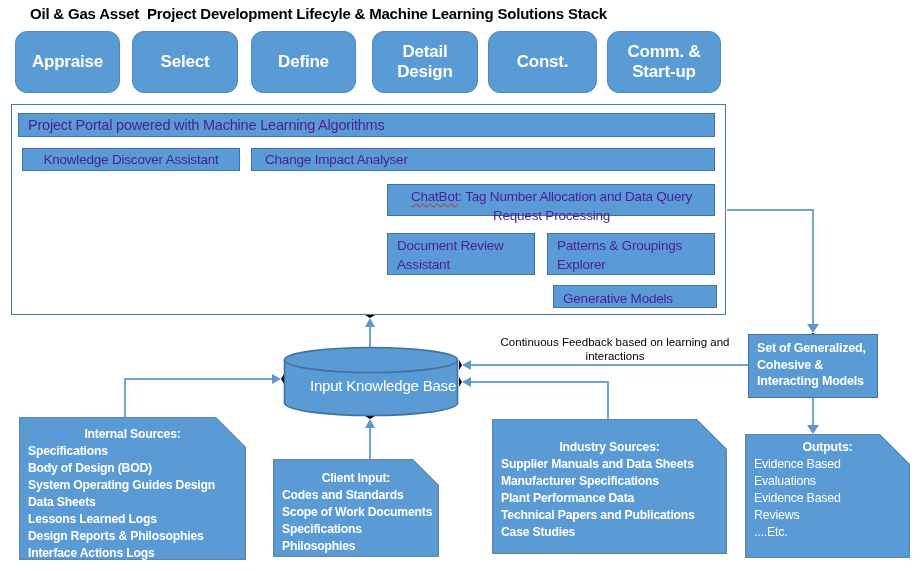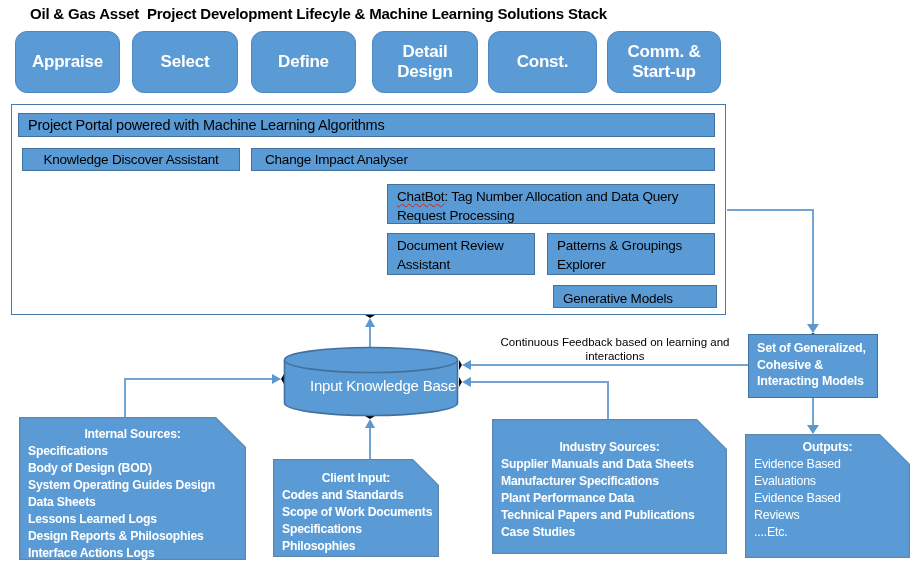--- a/index.html
+++ b/index.html
@@ -8,21 +8,21 @@
   .abs{position:absolute;}
   
   .title{left:30px;top:5px;font-size:15px;font-weight:bold;color:#000;letter-spacing:-0.2px;white-space:pre;}
   
   .stage{top:31px;height:62px;background:#5B9BD5;border:1.5px solid #4C88C4;border-radius:12px;
          color:#fff;font-weight:bold;font-size:17px;letter-spacing:-0.2px;
          display:flex;align-items:center;justify-content:center;text-align:center;line-height:1.15;box-sizing:border-box;}
   
   .frame{left:11px;top:104px;width:715px;height:211px;border:1.5px solid #4878A8;box-sizing:border-box;background:#fff;}
   
-  .bar,.chip{background:#5B9BD5;border:1px solid #41719C;color:#000000;box-sizing:border-box;letter-spacing:-0.2px;}
+  .bar,.chip{background:#5B9BD5;border:1px solid #41719C;color:#4c1d95;box-sizing:border-box;letter-spacing:-0.2px;}
   .bar{font-size:14px;}
   .chip{font-size:13.5px;line-height:18.5px;padding:3px 8px 0 9px;}
   .squiggle{text-decoration:underline;text-decoration-style:wavy;text-decoration-color:#CC2222;
             text-decoration-thickness:1px;text-underline-offset:2px;}
   
   .hline,.vline{background:#74A4D6;}
   .hline{height:2px;}
   .vline{width:2px;}
   .arr{width:0;height:0;border-style:solid;}
   .arr-up{border-left:5px solid transparent;border-right:5px solid transparent;border-bottom:9px solid #5E96CE;}
@@ -64,21 +64,21 @@
 <div class="abs stage" style="left:607px;width:114px;">Comm. &amp; Start-up</div>
 
 <div class="abs frame"></div>
 
 <div class="abs bar" style="left:18px;top:113px;width:697px;height:24px;line-height:23px;padding-left:9px;font-size:14.5px;">Project Portal powered with Machine Learning Algorithms</div>
 
 <div class="abs bar" style="left:22px;top:148px;width:218px;height:23px;line-height:22px;text-align:center;font-size:13.5px;">Knowledge Discover Assistant</div>
 
 <div class="abs bar" style="left:251px;top:148px;width:464px;height:23px;line-height:22px;padding-left:13px;font-size:13.5px;">Change Impact Analyser</div>
 
-<div class="abs chip" style="left:387px;top:184px;width:328px;height:40px;">
+<div class="abs chip" style="left:387px;top:184px;width:328px;height:32px;text-align:center;">
   <span class="squiggle">ChatBot</span><span>: Tag Number Allocation and Data Query Request Processing</span>
 </div>
 
 <div class="abs chip" style="left:387px;top:233px;width:148px;height:42px;">Document Review Assistant</div>
 
 <div class="abs chip" style="left:547px;top:233px;width:168px;height:42px;">Patterns &amp; Groupings Explorer</div>
 
 <div class="abs chip" style="left:553px;top:285px;width:164px;height:23px;line-height:19px;">Generative Models</div>
 
 <div class="abs hline" style="left:727px;top:209px;width:86px;"></div>

